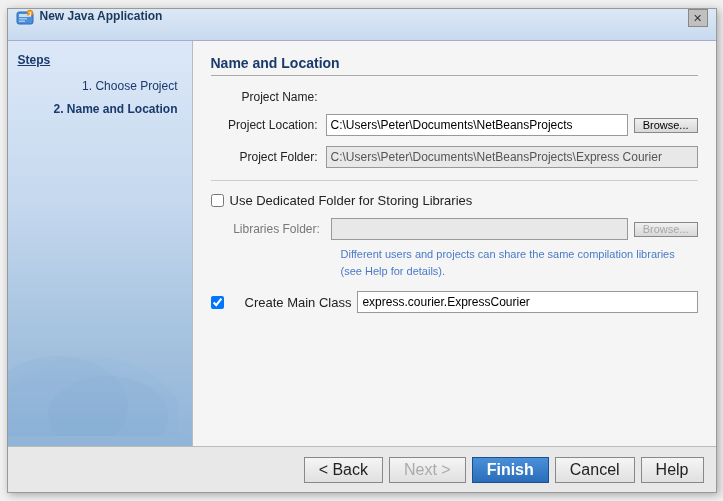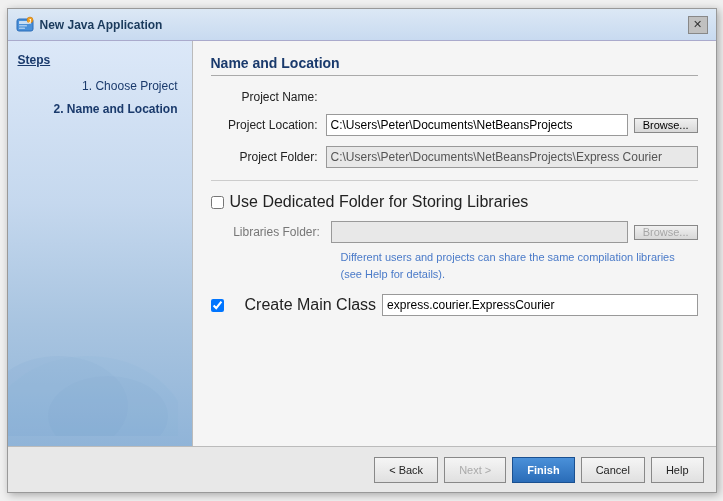--- a/index.html
+++ b/index.html
@@ -19,21 +19,21 @@
       background: #f0f0f0;
       border: 1px solid #999;
       box-shadow: 2px 2px 8px rgba(0,0,0,0.3);
       display: flex;
       flex-direction: column;
     }
     .title-bar {
       background: linear-gradient(to bottom, #dce8f5, #c8daf0);
       height: 32px;
       display: flex;
-      align-items: center;
+      align-items: flex-start;
       padding: 0 8px;
       border-bottom: 1px solid #aac;
       flex-shrink: 0;
     }
     .title-bar-icon {
       width: 18px;
       height: 18px;
       margin-right: 6px;
       flex-shrink: 0;
     }
@@ -154,21 +154,21 @@
     }
     .checkbox-row {
       display: flex;
       align-items: center;
       margin-bottom: 10px;
     }
     .checkbox-row input[type="checkbox"] {
       margin-right: 6px;
     }
     .checkbox-label {
-      font-size: 16px;
+      font-size: 13px;
       color: #222;
     }
     .libraries-row {
       display: flex;
       align-items: center;
       margin-bottom: 6px;
       padding-left: 20px;
     }
     .libraries-label {
       width: 100px;
@@ -191,21 +191,21 @@
       display: flex;
       align-items: center;
       justify-content: flex-end;
       padding: 0 12px;
       gap: 6px;
       flex-shrink: 0;
     }
     .footer-btn {
       height: 26px;
       padding: 0 14px;
-      font-size: 11px;
+      font-size: 16px;
       background: linear-gradient(to bottom, #f5f5f5, #e0e0e0);
       border: 1px solid #888;
       cursor: pointer;
       color: #222;
     }
     .footer-btn.primary {
       background: linear-gradient(to bottom, #4a90d9, #2a6cb8);
       color: #fff;
       border: 1px solid #1a5090;
       font-weight: bold;

